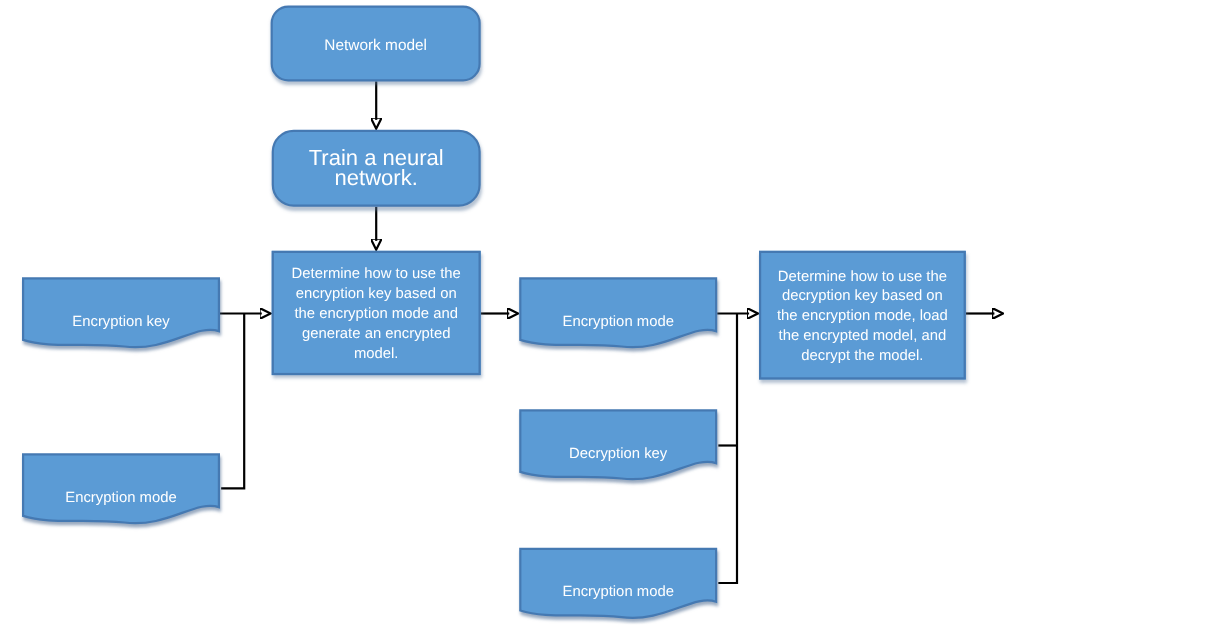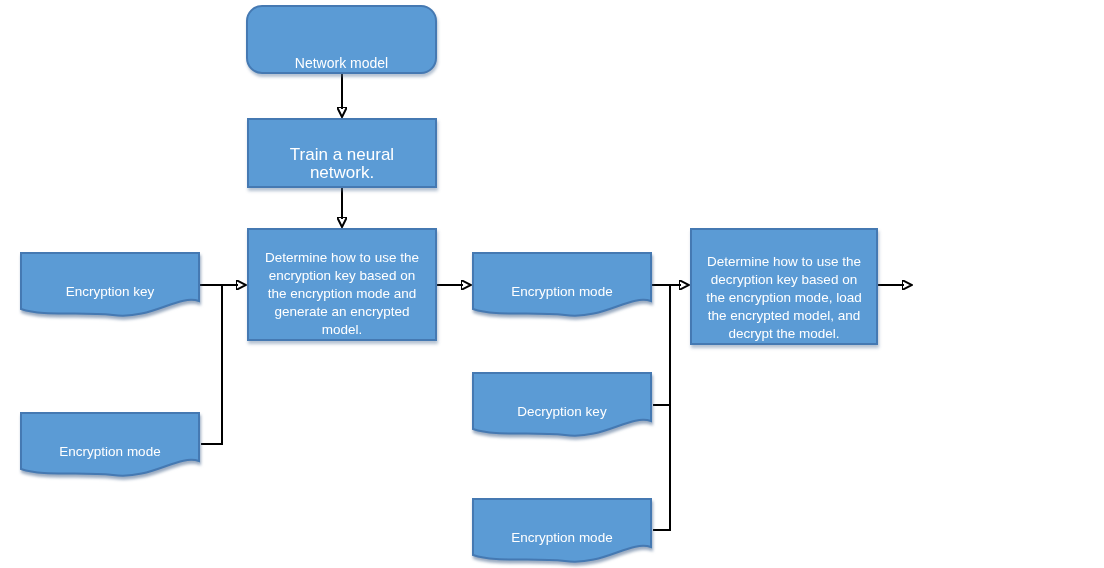--- a/index.html
+++ b/index.html
@@ -11,31 +11,31 @@
     overflow:hidden;
   }
   .connectors{
     position:absolute;left:0;top:0;width:1104px;height:568px;
     pointer-events:none;
   }
   .connectors path{stroke:#000000;stroke-width:2;fill:none;}
   .node{
     position:absolute;
     box-sizing:border-box;
-    display:flex;align-items:flex-end;justify-content:center;
+    display:flex;align-items:center;justify-content:center;
     text-align:center;
     color:#ffffff;
     background:#5b9bd5;
     border:2px solid #4579b2;
     box-shadow:1px 3px 3px rgba(90,120,155,0.45);
     font-size:13.5px;line-height:18px;
   }
   .rounded{border-radius:16px;font-size:14px;}
   .process{padding:0 11px;}
-  .process.single{font-size:17px;padding:4px 17px;}
+  .process.single{font-size:20px;padding:4px 17px;border-radius:20px;}
   .doc{
     position:absolute;
     background:transparent;border:none;box-shadow:none;
     padding:0;
   }
   .doc svg.doc-shape{
     position:absolute;left:0;top:0;width:100%;height:100%;
     overflow:visible;
   }
   .doc svg.doc-shape path{

